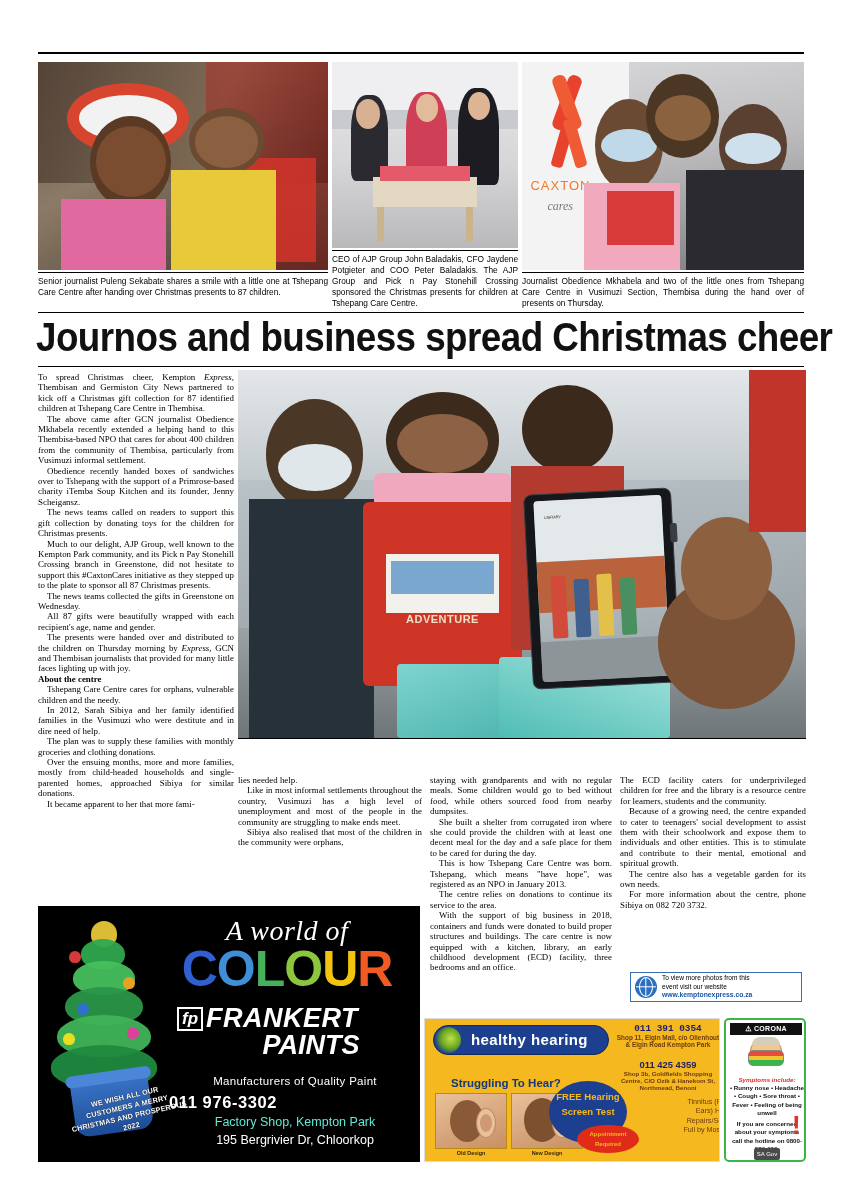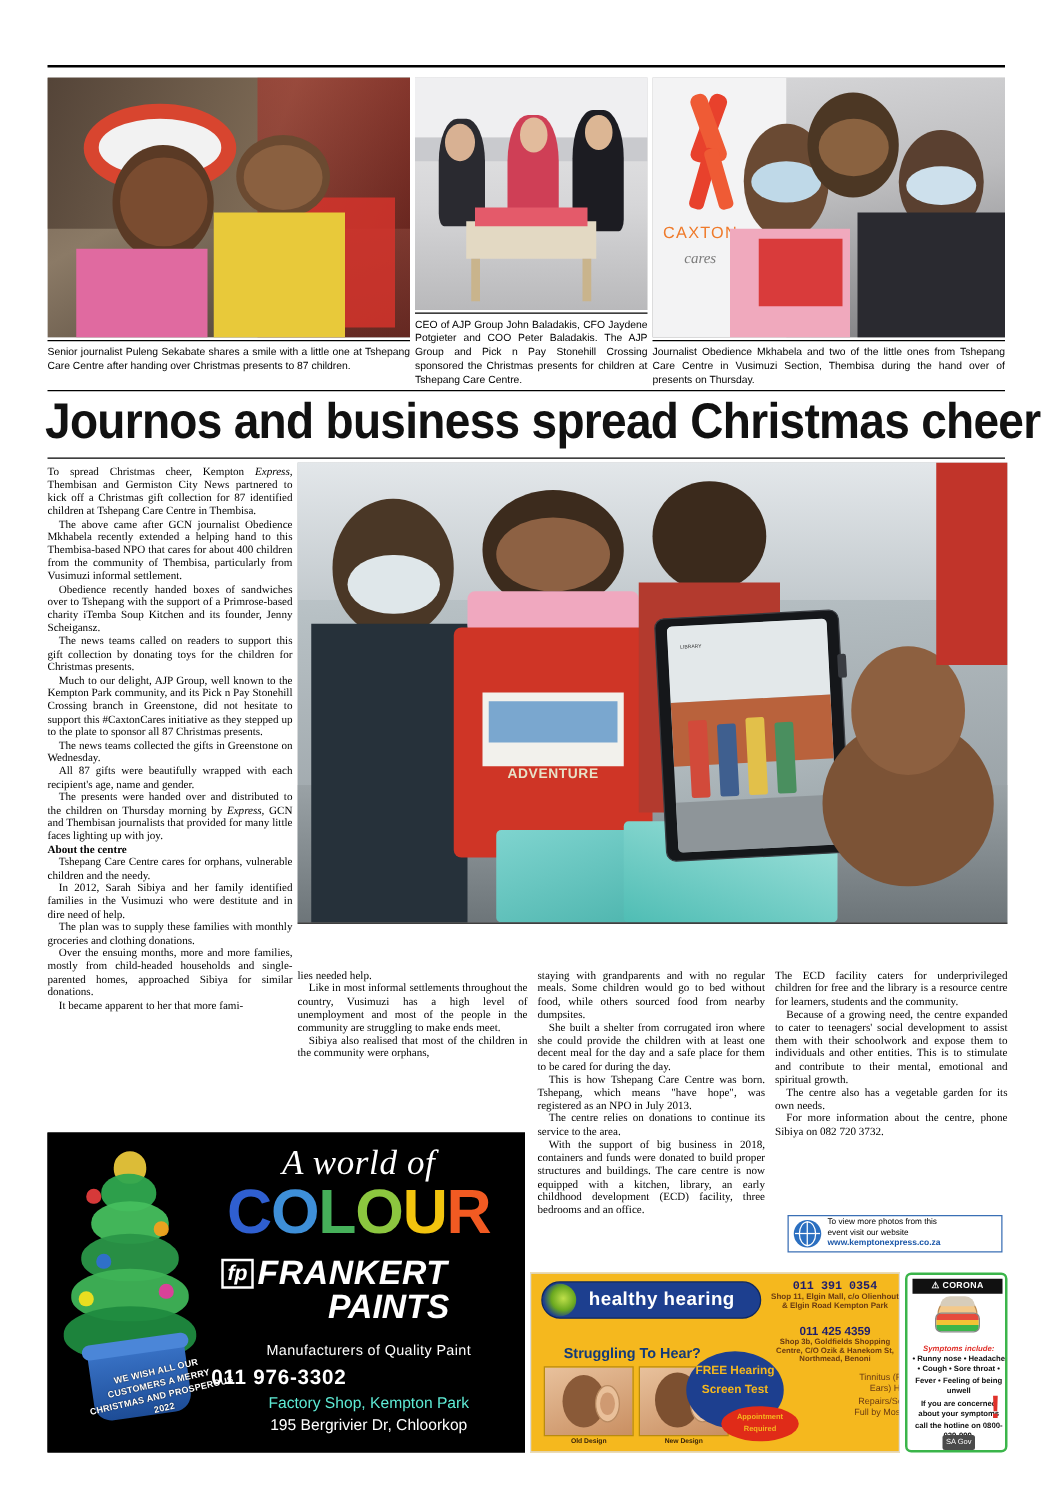--- a/index.html
+++ b/index.html
@@ -287,21 +287,21 @@
 
   <div class="col" id="l2">
     <p class="first">lies needed help.</p>
     <p>Like in most informal settlements throughout the country, Vusimuzi has a high level of unemployment and most of the people in the community are struggling to make ends meet.</p>
     <p>Sibiya also realised that most of the children in the community were orphans,</p>
   </div>
 
   <div class="col" id="l3">
     <p class="first">staying with grandparents and with no regular meals. Some children would go to bed without food, while others sourced food from nearby dumpsites.</p>
     <p>She built a shelter from corrugated iron where she could provide the children with at least one decent meal for the day and a safe place for them to be cared for during the day.</p>
-    <p>This is how Tshepang Care Centre was born. Tshepang, which means "have hope", was registered as an NPO in July 2013.</p>
+    <p>This is how Tshepang Care Centre was born. Tshepang, which means "have hope", was registered as an NPO in January 2013.</p>
     <p>The centre relies on donations to continue its service to the area.</p>
     <p>With the support of big business in 2018, containers and funds were donated to build proper structures and buildings. The care centre is now equipped with a kitchen, library, an early childhood development (ECD) facility, three bedrooms and an office.</p>
   </div>
 
   <div class="col" id="l4">
     <p class="first">The ECD facility caters for underprivileged children for free and the library is a resource centre for learners, students and the community.</p>
     <p>Because of a growing need, the centre expanded to cater to teenagers' social development to assist them with their schoolwork and expose them to individuals and other entities. This is to stimulate and contribute to their mental, emotional and spiritual growth.</p>
     <p>The centre also has a vegetable garden for its own needs.</p>
     <p>For more information about the centre, phone Sibiya on 082 720 3732.</p>
   </div>

